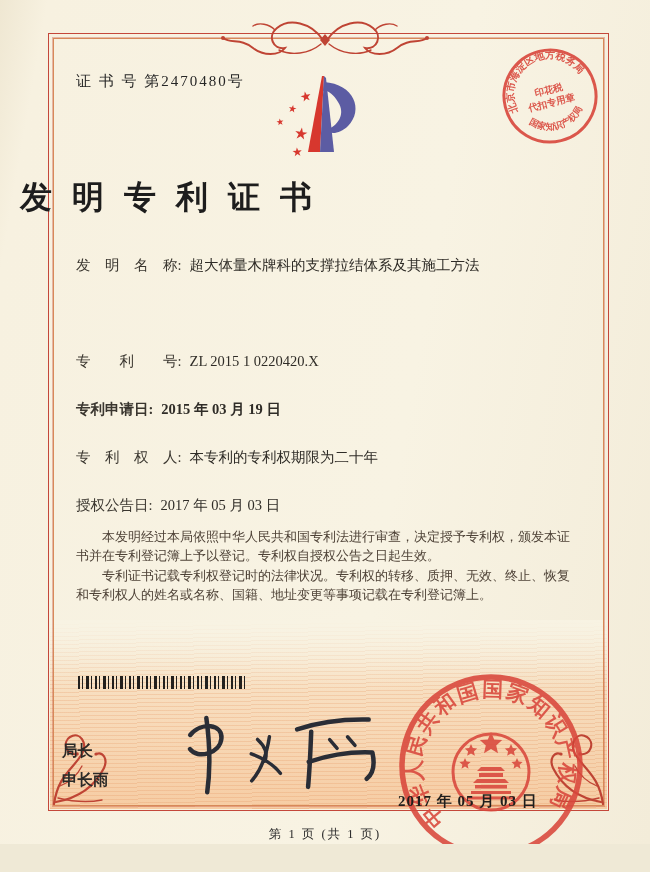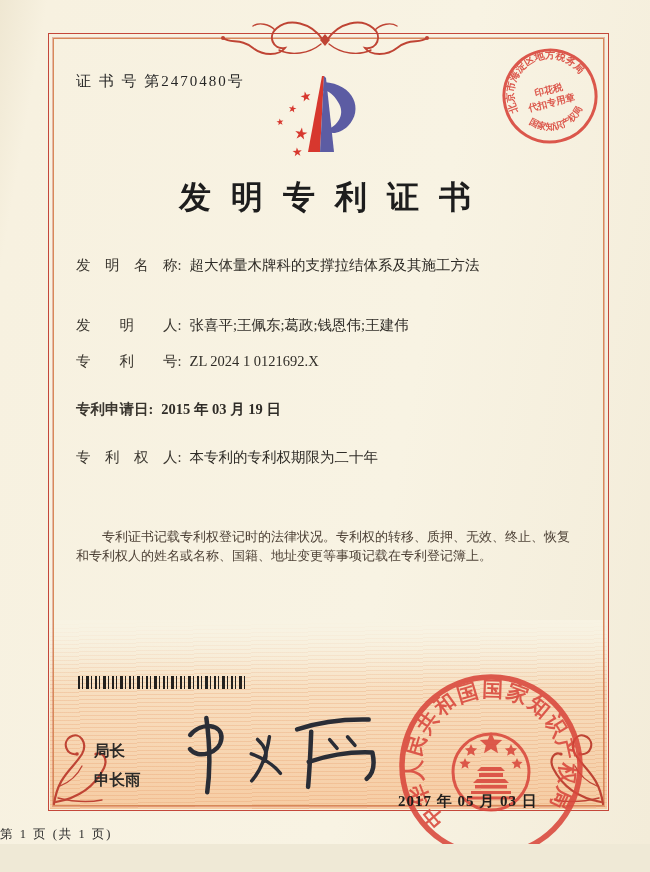--- a/index.html
+++ b/index.html
@@ -45,21 +45,21 @@
   .logo{ position:absolute; left:258px; top:64px; width:130px; height:100px; z-index:2; }
   .logo .star{ position:absolute; color:#d7372e; line-height:1; }
   .star1{ left:42px; top:26px; font-size:13px; transform:rotate(-12deg); }
   .star2{ left:30px; top:40px; font-size:10px; transform:rotate(10deg); }
   .star3{ left:18px; top:54px; font-size:9px;  transform:rotate(-8deg); }
   .star4{ left:36px; top:62px; font-size:16px; transform:rotate(8deg); }
   .star5{ left:34px; top:82px; font-size:12px; transform:rotate(-5deg); }
   .stamp-tax{ position:absolute; left:500px; top:46px; z-index:3; transform:rotate(-14deg); opacity:.9; }
   .title{
     position:absolute; left:0; right:0; top:176px; z-index:2;
-    text-align:center; font-size:32px; font-weight:700; color:#1d1d1d;
+    font-size:32px; font-weight:700; color:#1d1d1d;
     letter-spacing:20px; text-indent:20px;
   }
   
   .field{ position:absolute; left:76px; z-index:2; font-size:14.5px; color:#35322c; white-space:nowrap;text-align:right; }
   .field .lbl{ color:#3a362f; }
   .field .val{ margin-left:8px; color:#2f2c27; }
   .f0{ top:256px; } .f1{ top:316px; } .f2{ top:352px; }
   .f3{ top:400px;font-weight:bold; } .f4{ top:448px; } .f5{ top:496px; }
   
   .body-text{
@@ -69,32 +69,32 @@
   .body-text p{ text-indent:2em; margin:0 0 1px 0; }
   
   .barcode{
     position:absolute; left:78px; top:676px; width:168px; height:13px; z-index:2;
     background:repeating-linear-gradient(90deg,
       #23201e 0 2px, transparent 2px 4px,
       #23201e 4px 5px, transparent 5px 8px,
       #23201e 8px 11px, transparent 11px 13px,
       #23201e 13px 14px, transparent 14px 17px);
   }
-  .signer{ position:absolute; left:94px; top:736px; z-index:2;
+  .signer{ position:absolute; left:62px; top:736px; z-index:2;
     font-family:"Liberation Sans", sans-serif; font-weight:700;
     font-size:15.5px; color:#2b2a28; line-height:29px; }
   .signature{ position:absolute; left:178px; top:700px; z-index:4; transform:rotate(-3deg); }
   .seal-main{ position:absolute; left:395px; top:670px; z-index:3; opacity:.88; }
   .issue-date{
     position:absolute; left:398px; top:792px; z-index:4;
     font-size:15px; font-weight:700; letter-spacing:1px; color:#1f1e1c;
   }
   .footer-page{
     position:absolute; left:0; right:0; top:826px; z-index:2;
-    text-align:left; font-size:12.5px; letter-spacing:2px; color:#2a2a2a;
+    text-align:center; font-size:12.5px; letter-spacing:2px; color:#2a2a2a;
   }
   svg text{ font-family:"Liberation Serif", serif; }
 </style>
 </head>
 <body>
 
 <div class="sheet">
 
   <div class="guilloche"></div>
   <div class="frame-outer"></div>
@@ -168,34 +168,35 @@
     </text>
     <text x="50" y="47" text-anchor="middle" font-size="9.5" font-weight="bold" fill="#d9473c">印花税</text>
     <text x="50" y="60" text-anchor="middle" font-size="9.5" font-weight="bold" fill="#d9473c">代扣专用章</text>
   </svg>
 
   <div class="title">发明专利证书</div>
 
   <div class="field f0">
     <span class="lbl">发　明　名　称:</span><span class="val">超大体量木牌科的支撑拉结体系及其施工方法</span>
   </div>
-  <div class="field f1">
-    <span class="lbl">发　　明　　人:</span><span class="val">张喜平;王佩东;葛政;钱恩伟;王建伟</span>
-  </div>
   <div class="field f2">
-    <span class="lbl">专　　利　　号:</span><span class="val">ZL 2024 1 0121692.X</span>
+    <span class="lbl">专　　利　　号:</span><span class="val">ZL 2015 1 0220420.X</span>
   </div>
   <div class="field f3">
     <span class="lbl">专利申请日:</span><span class="val">2015 年 03 月 19 日</span>
   </div>
   <div class="field f4">
     <span class="lbl">专　利　权　人:</span><span class="val">本专利的专利权期限为二十年</span>
   </div>
+  <div class="field f5">
+    <span class="lbl">授权公告日:</span><span class="val">2017 年 05 月 03 日</span>
+  </div>
 
   <div class="body-text">
+    <p>本发明经过本局依照中华人民共和国专利法进行审查，决定授予专利权，颁发本证书并在专利登记簿上予以登记。专利权自授权公告之日起生效。</p>
     <p>专利证书记载专利权登记时的法律状况。专利权的转移、质押、无效、终止、恢复和专利权人的姓名或名称、国籍、地址变更等事项记载在专利登记簿上。</p>
   </div>
 
   <div class="barcode"></div>
 
   <div class="signer">
     <div>局长</div>
     <div>申长雨</div>
   </div>
 

